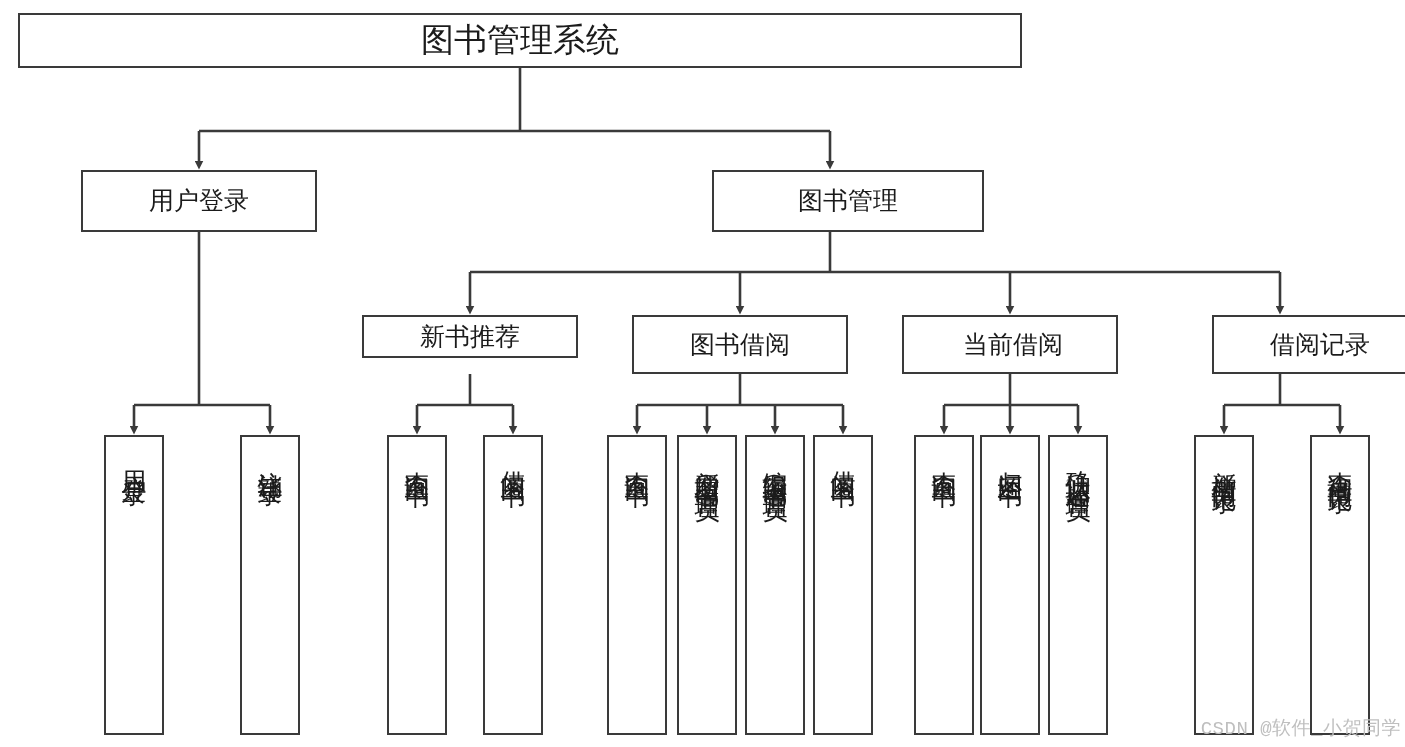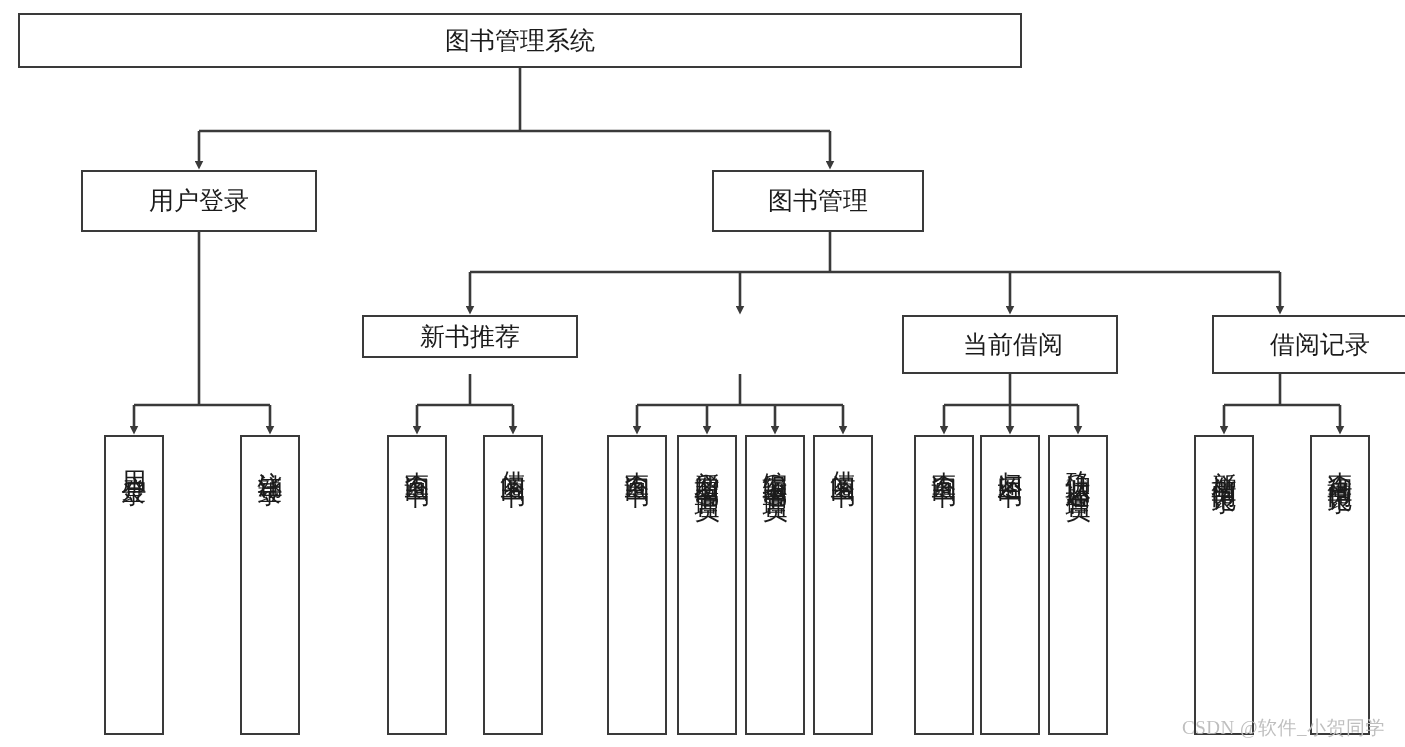--- a/index.html
+++ b/index.html
@@ -40,45 +40,45 @@
     display: block;
     text-align: center;
     line-height: 1.18;
     white-space: nowrap;
   }
   
   .node.horiz .label {
     font-size: 25px;
   }
   .node.root .label {
-    font-size: 25px;
+    font-size: 33px;
   }
   
   .node.vert {
     align-items: flex-start;
     justify-content: center;
     padding-top: 14px;
   }
   .node.vert .label {
     writing-mode: vertical-rl;
     text-orientation: upright;
     font-size: 25px;
     letter-spacing: 4px;
     line-height: 1;
     text-align: left;
   }
   .watermark {
     position: absolute;
-    right: 20px;
+    right: 4px;
     bottom: 6px;
     font-size: 19px;
     color: #bfbfbf;
     letter-spacing: 0.5px;
     white-space: nowrap;
-    font-family: Liberation Serif, serif;
+    font-family: Liberation Mono, monospace;
   }
 </style>
 </head>
 <body>
 
 <div id="canvas">
 
   <svg class="edges" viewBox="0 0 1405 747" width="1405" height="747" xmlns="http://www.w3.org/2000/svg">
     <defs>
       <marker id="arrowhead" markerWidth="9" markerHeight="9" refX="0.5" refY="4.5" orient="auto" markerUnits="userSpaceOnUse">
@@ -132,28 +132,31 @@
   </svg>
 
   <div class="node root horiz" style="left:18px; top:13px; width:1004px; height:55px;">
     <span class="label">图书管理系统</span>
   </div>
 
   <div class="node horiz" style="left:81px; top:170px; width:236px; height:62px;">
     <span class="label">用户登录</span>
   </div>
 
-  <div class="node horiz" style="left:712px; top:170px; width:212px; height:62px;">
+  <div class="node horiz" style="left:712px; top:170px; width:272px; height:62px;">
     <span class="label">图书管理</span>
   </div>
 
   <div class="node horiz" style="left:362px; top:315px; width:216px; height:43px;">
     <span class="label">新书推荐</span>
   </div>
 
+  <div class="node horiz" style="left:632px; top:315px; width:216px; height:59px;">
+    <span class="label">图书借阅</span>
+  </div>
 
   <div class="node horiz" style="left:902px; top:315px; width:216px; height:59px;padding-left:6px;">
     <span class="label">当前借阅</span>
   </div>
 
   <div class="node horiz" style="left:1212px; top:315px; width:216px; height:59px;">
     <span class="label">借阅记录</span>
   </div>
 
   <div class="node vert" style="left:104px; top:435px; width:60px; height:300px;">

